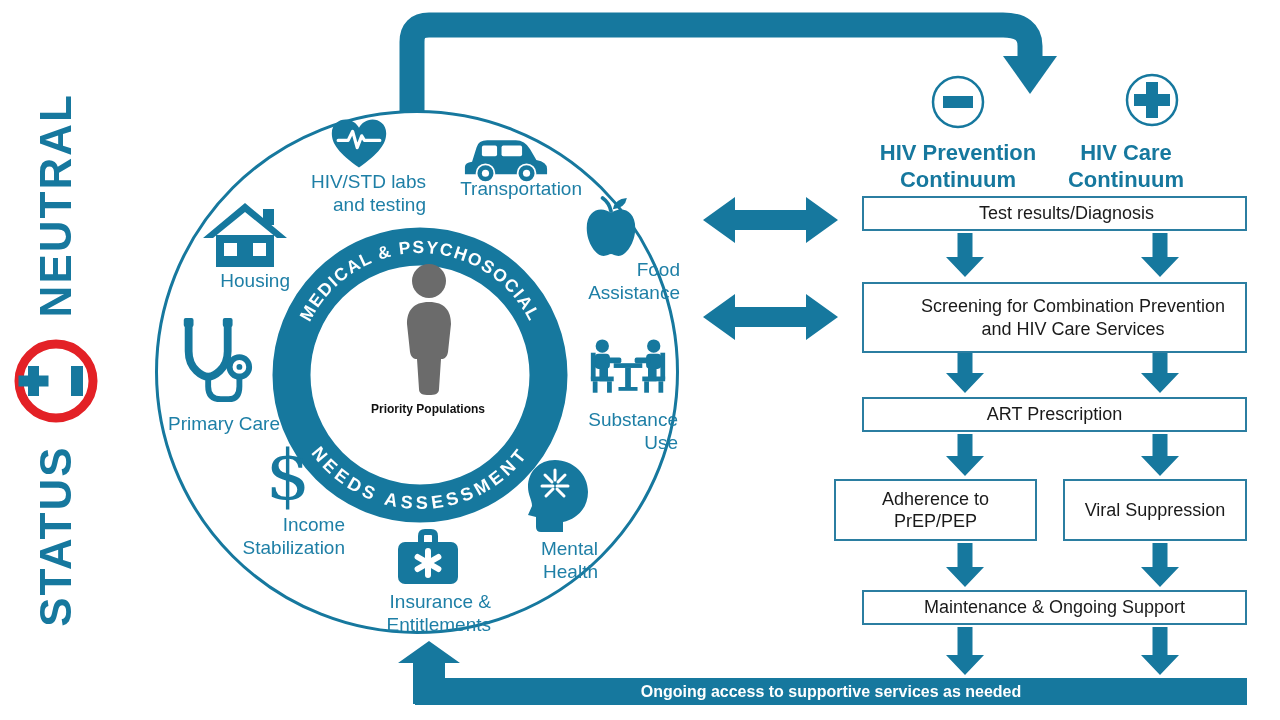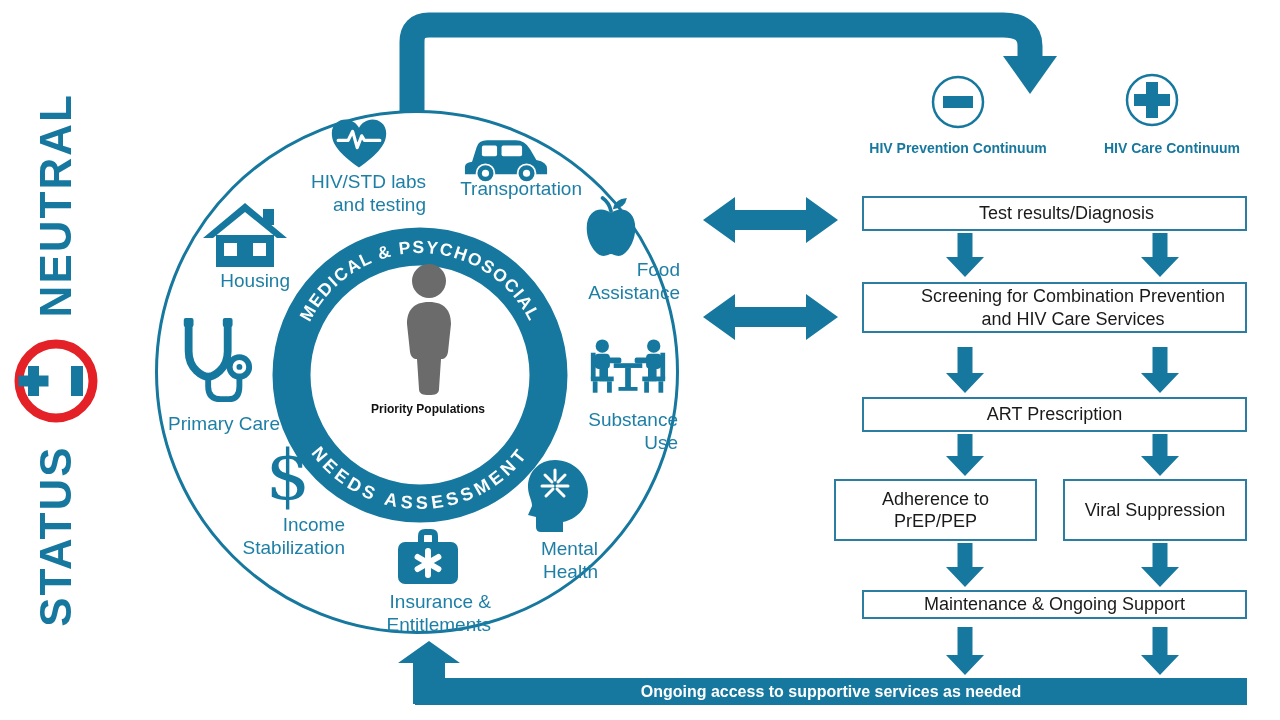--- a/index.html
+++ b/index.html
@@ -34,21 +34,21 @@
     left:258px;top:440px;width:60px;text-align:center;color:#16789E;
     font-family:"DejaVu Serif","Liberation Serif",serif;font-size:70px;line-height:1;
   }
   
   .flow-box{
     border:2px solid #2B7EA1;background:#fff;box-sizing:border-box;
     display:flex;align-items:center;justify-content:center;text-align:center;
     color:#1a1a1a;font-size:18px;line-height:1.25;padding:2px 8px;
   }
   .col-header{
-    color:#16789E;font-size:14px;font-weight:bold;text-align:center;line-height:1.22;
+    color:#16789E;font-size:22px;font-weight:bold;text-align:center;line-height:1.22;
   }
   .footer-bar{
     left:415px;top:678px;width:832px;height:27px;background:#16789E;
     display:flex;align-items:center;justify-content:center;
     color:#ffffff;font-size:16px;font-weight:bold;
   }
   svg{display:block;}
 </style>
 </head>
 <body>
@@ -210,24 +210,24 @@
   <circle cx="27" cy="27" r="25" fill="#ffffff" stroke="#16789E" stroke-width="2.5"></circle>
   <rect x="12" y="21" width="30" height="12" fill="#16789E"></rect>
 </svg>
 <svg class="abs" style="left:1125px;top:73px;" width="54" height="54" viewBox="0 0 54 54">
   <circle cx="27" cy="27" r="25" fill="#ffffff" stroke="#16789E" stroke-width="2.5"></circle>
   <rect x="21" y="9" width="12" height="36" fill="#16789E"></rect>
   <rect x="9" y="21" width="36" height="12" fill="#16789E"></rect>
 </svg>
 
 <div class="abs col-header" style="left:868px;top:140px;width:180px;">HIV Prevention Continuum</div>
-<div class="abs col-header" style="left:1082px;top:140px;width:180px;">HIV Care Continuum</div>
+<div class="abs col-header" style="left:1036px;top:140px;width:180px;">HIV Care Continuum</div>
 
 <div class="abs flow-box" style="left:862px;top:196px;width:385px;height:35px;padding-left:32px;">Test results/Diagnosis</div>
-<div class="abs flow-box" style="left:862px;top:282px;width:385px;height:51px;padding-left:45px;">Screening for Combination Prevention and HIV Care Services</div>
+<div class="abs flow-box" style="left:862px;top:282px;width:385px;height:71px;padding-left:45px;">Screening for Combination Prevention and HIV Care Services</div>
 <div class="abs flow-box" style="left:862px;top:397px;width:385px;height:35px;">ART Prescription</div>
 <div class="abs flow-box" style="left:834px;top:479px;width:203px;height:62px;">Adherence to PrEP/PEP</div>
 <div class="abs flow-box" style="left:1063px;top:479px;width:184px;height:62px;">Viral Suppression</div>
-<div class="abs flow-box" style="left:862px;top:590px;width:385px;height:29px;">Maintenance &amp; Ongoing Support</div>
+<div class="abs flow-box" style="left:862px;top:590px;width:385px;height:35px;">Maintenance &amp; Ongoing Support</div>
 
 <div class="abs footer-bar">
   <span>Ongoing access to supportive services as needed</span>
 </div>
 
 </body></html>

